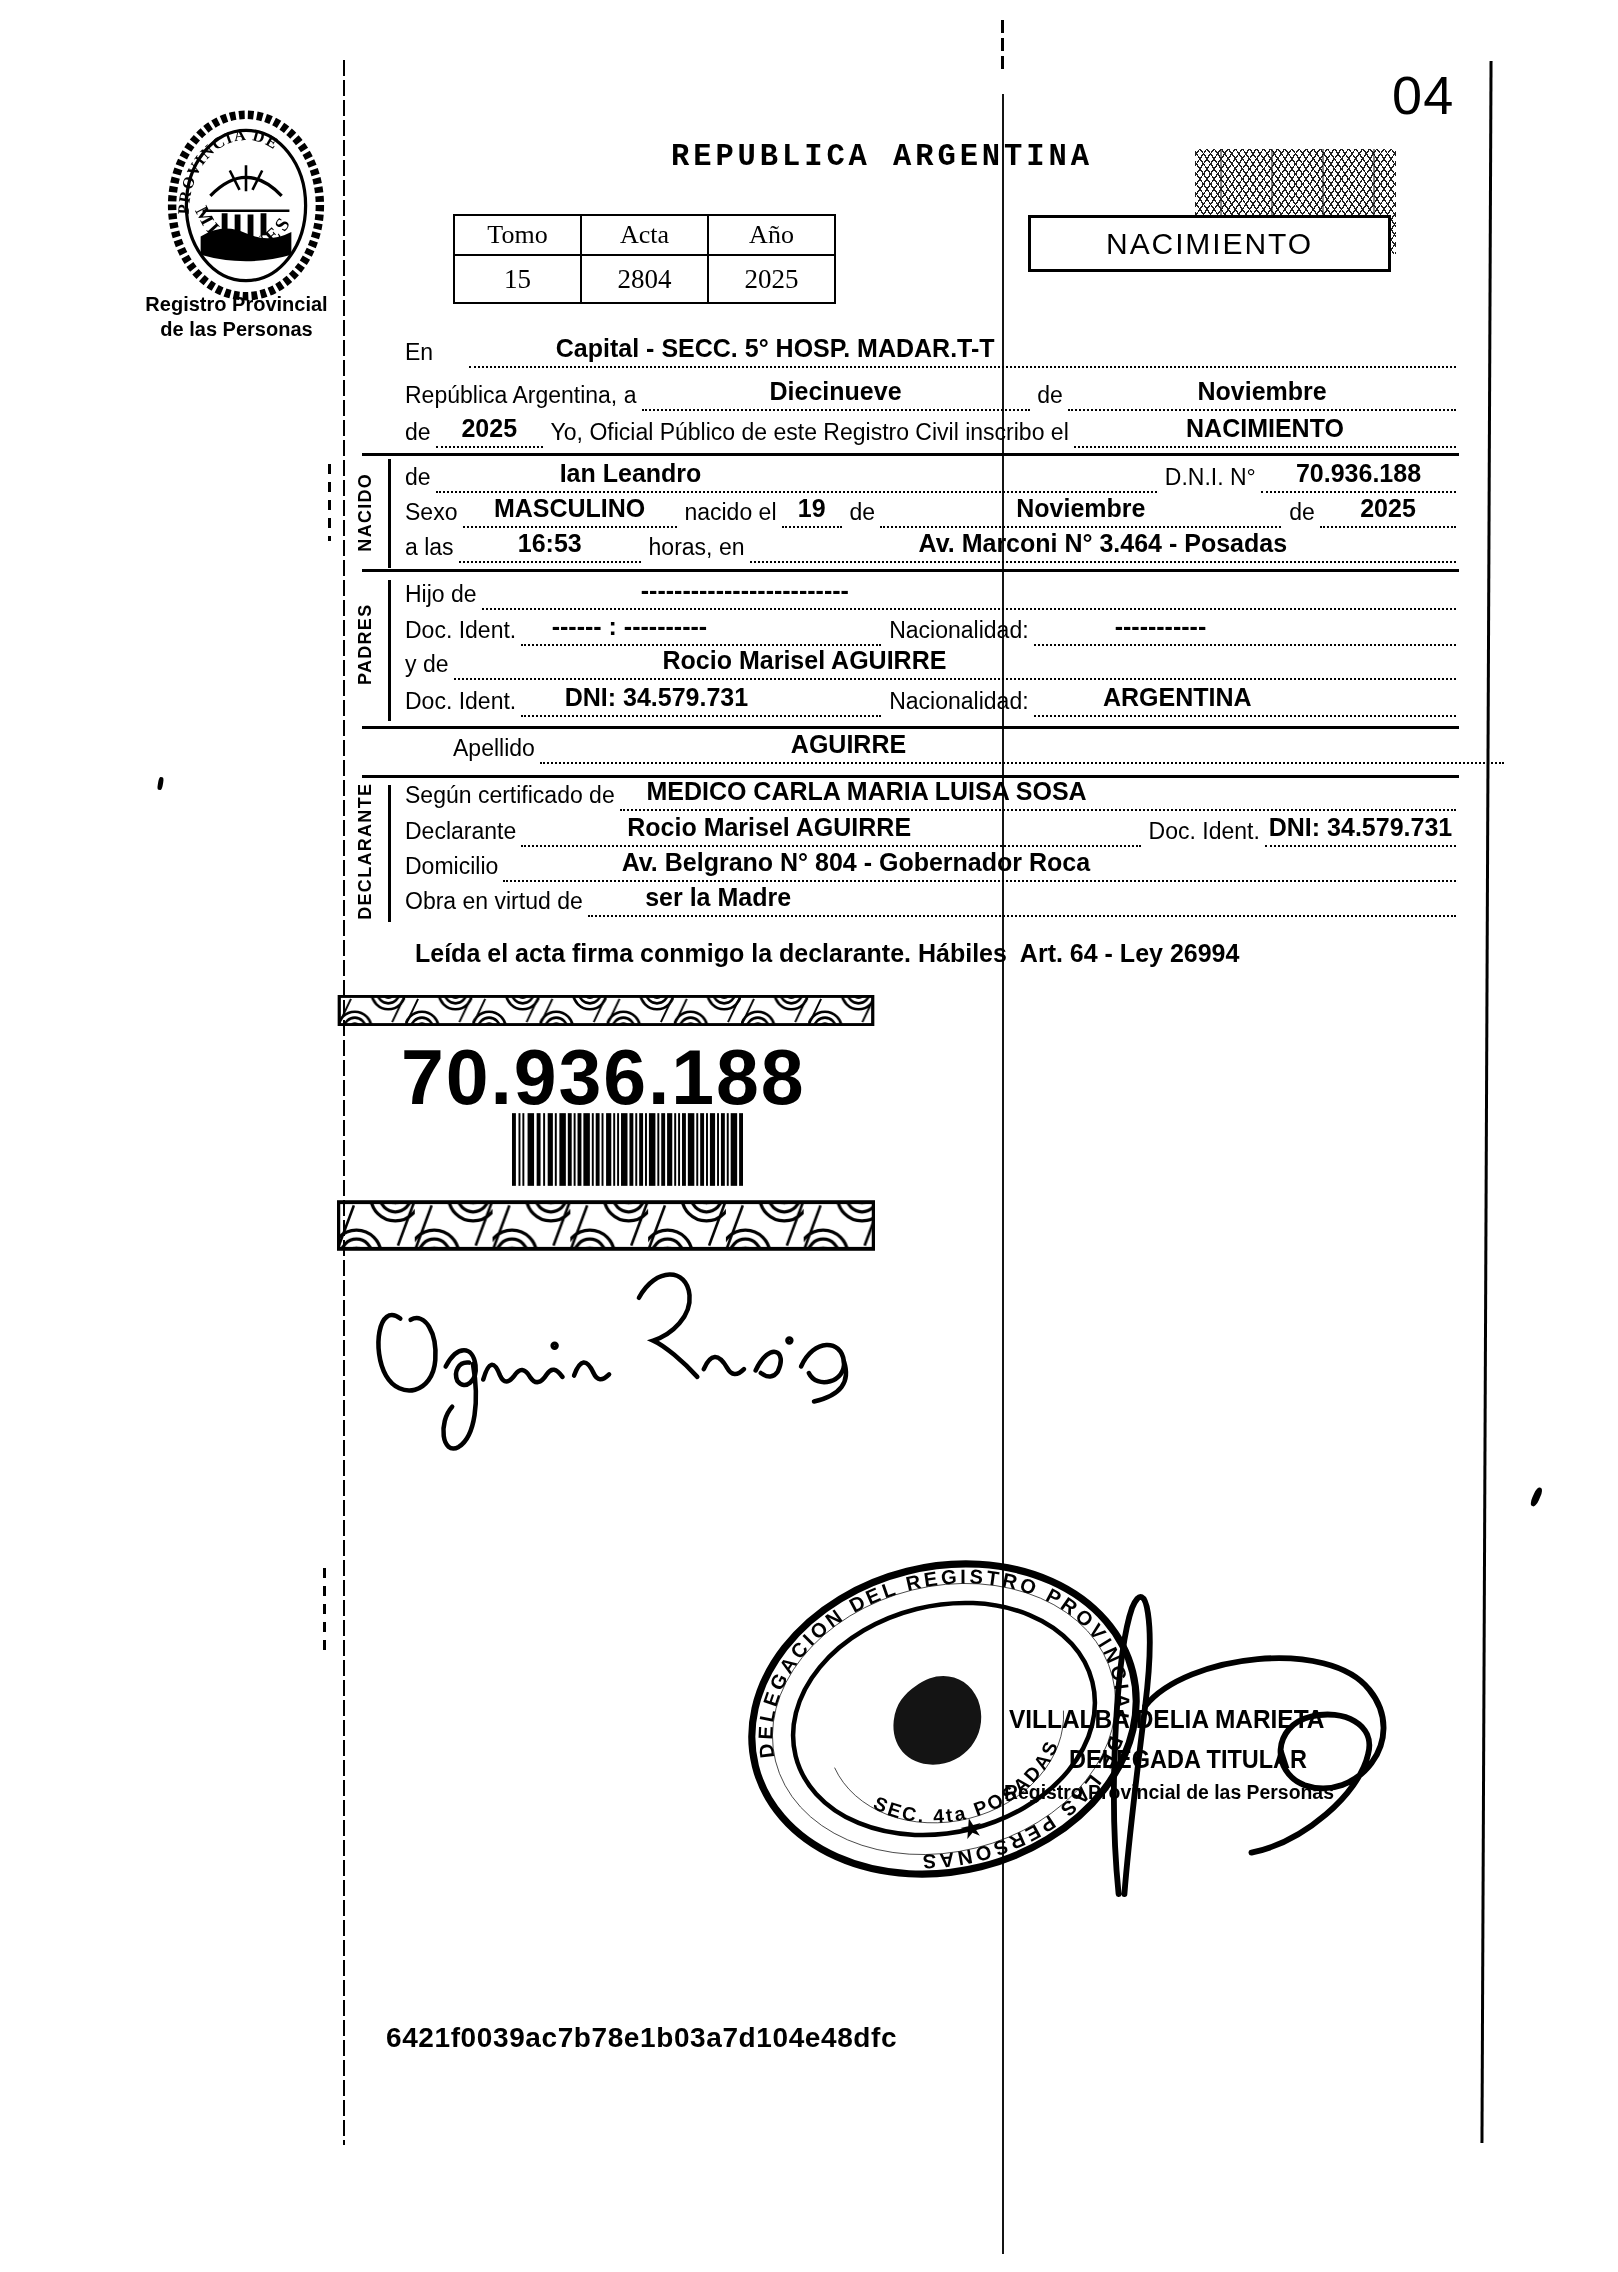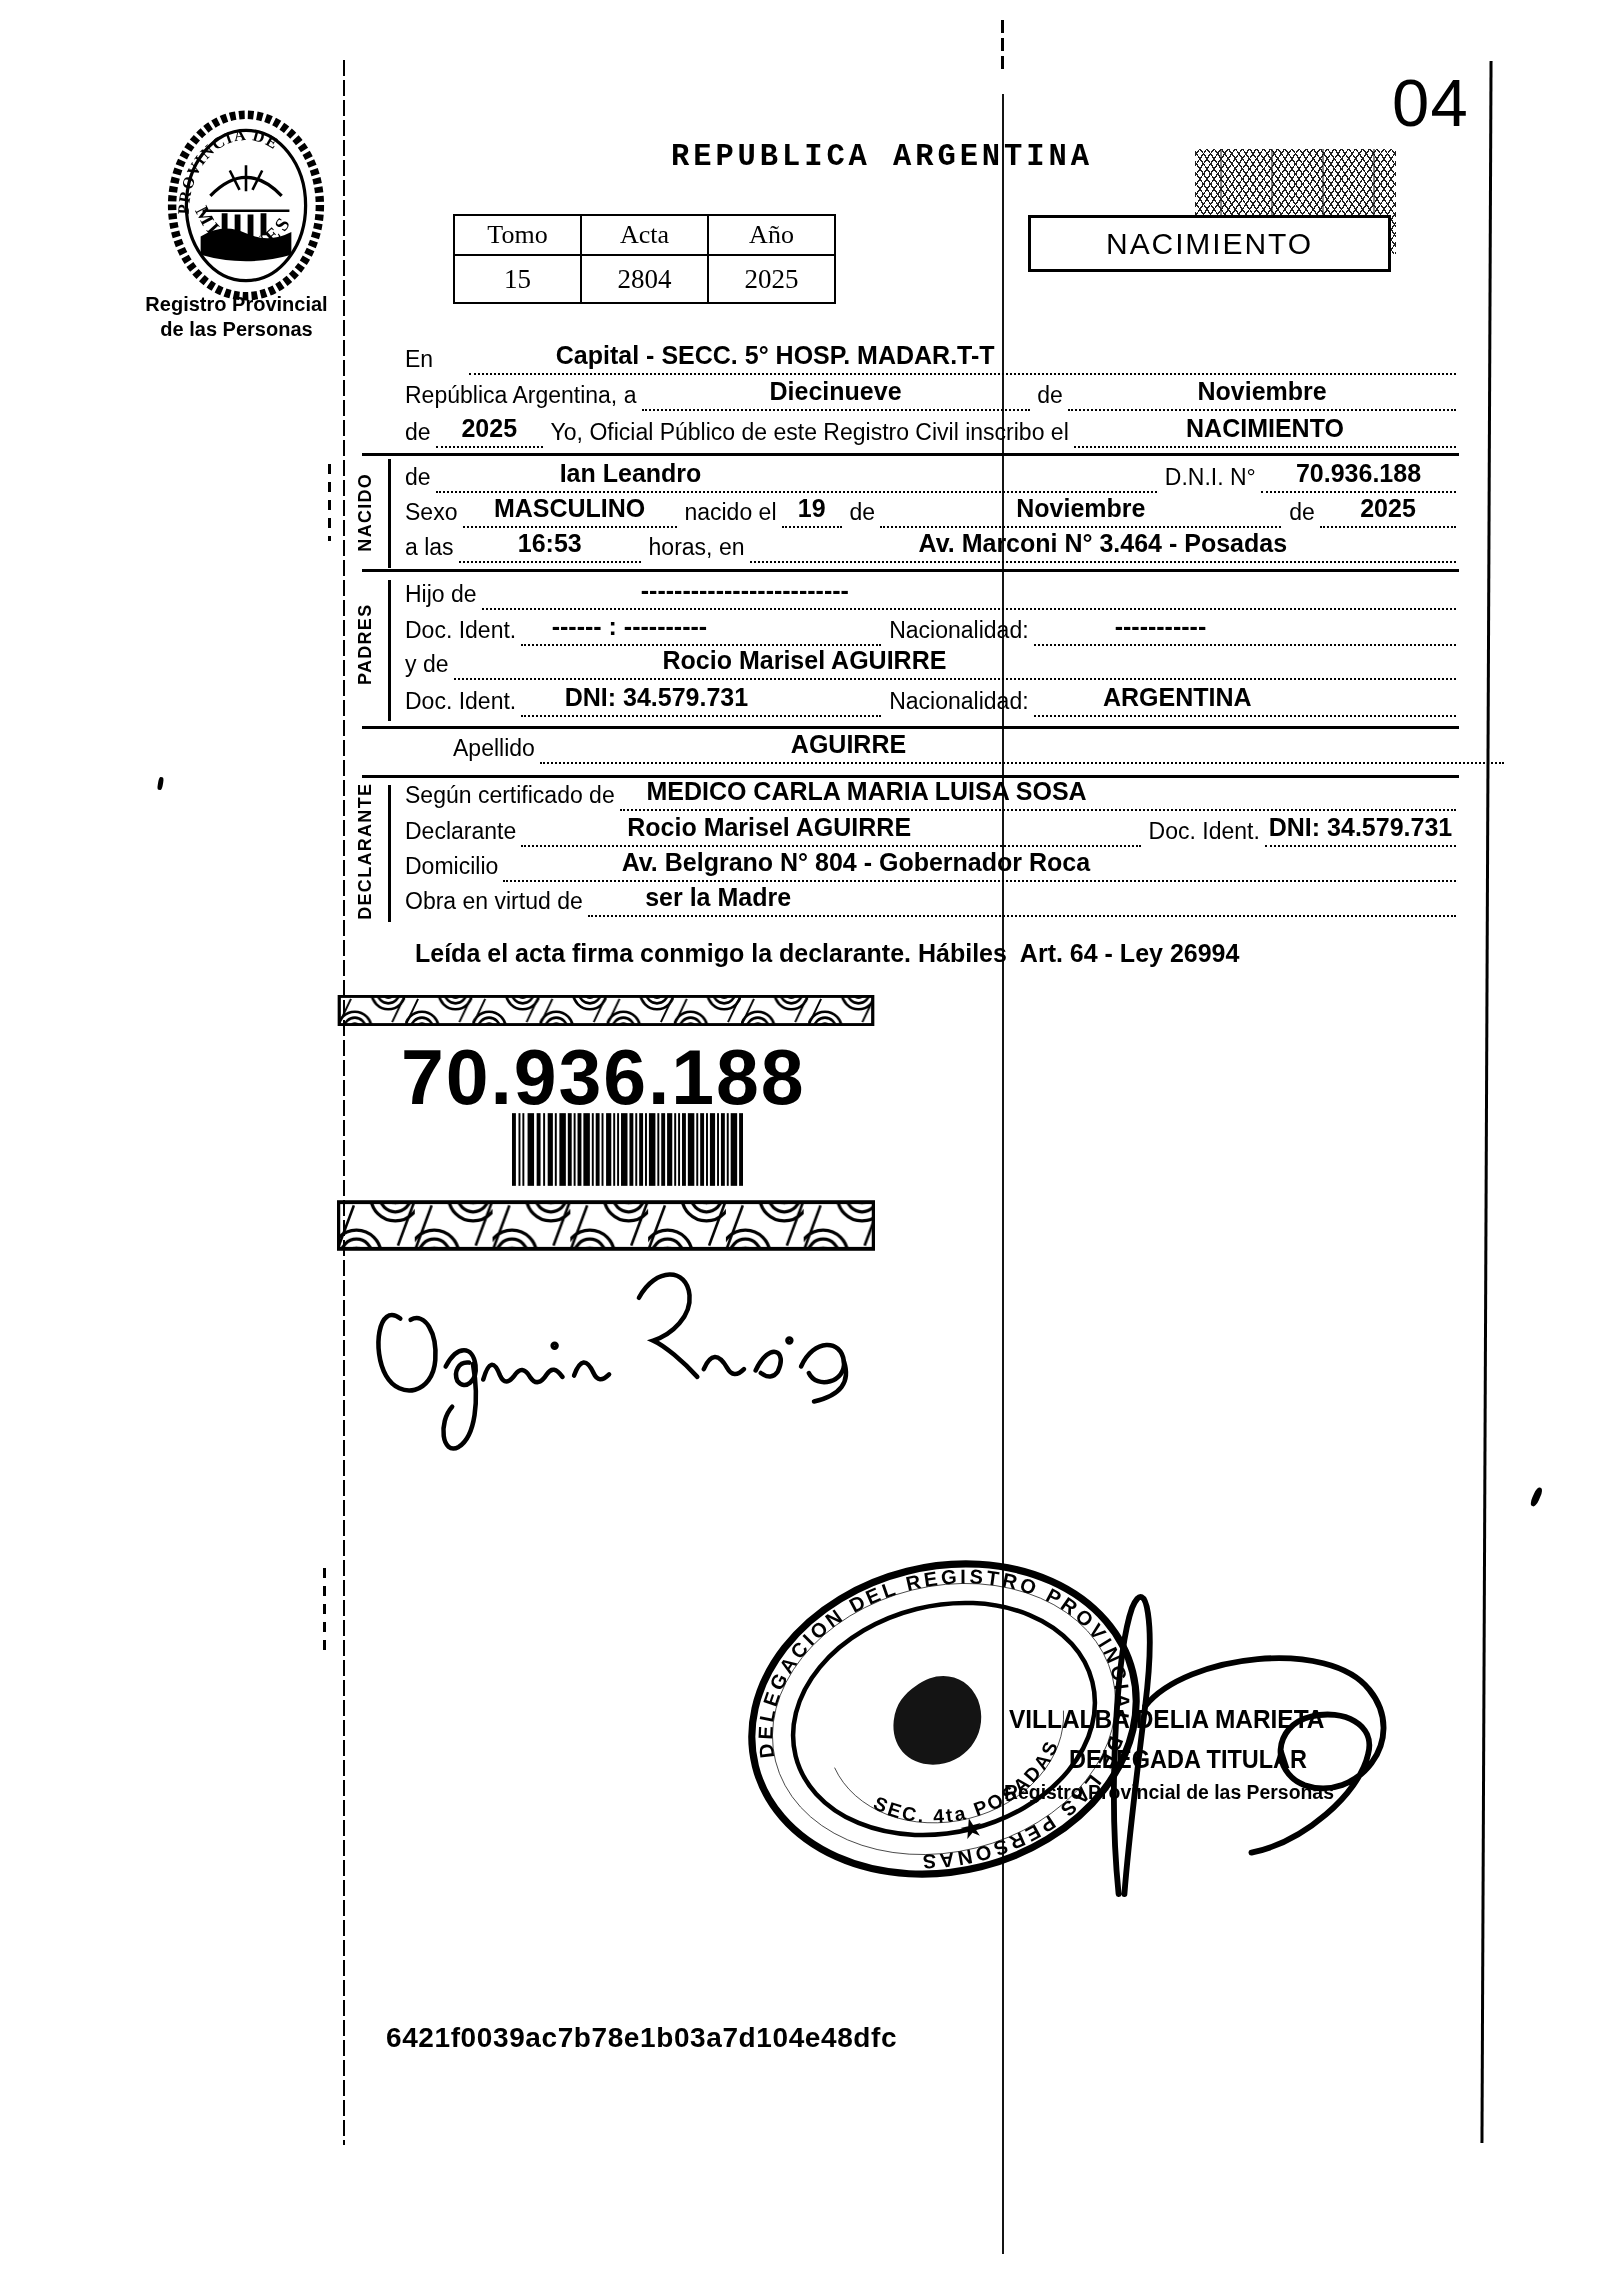--- a/index.html
+++ b/index.html
@@ -10,21 +10,21 @@
   
   .vline-left{left:343px;top:60px;width:1.9px;height:2085px;
     background:repeating-linear-gradient(180deg,#000 0 15.6px,transparent 15.6px 20px);}
   .vline-right{left:1485px;top:61px;width:2.6px;height:2082px;background:#000;transform:rotate(0.25deg);}
   .fold-dash{left:1001px;top:19.5px;width:2.6px;height:49px;
     background:repeating-linear-gradient(180deg,#000 0 13px,transparent 13px 18px);}
   .fold-solid{left:1002px;top:94px;width:1.9px;height:2160px;background:#000;opacity:.92;}
   .mini-dash{width:2.6px;background:repeating-linear-gradient(180deg,#000 0 10.4px,transparent 10.4px 18px);}
 
   
-  .page-number{left:1392px;top:64px;font-size:67px;letter-spacing:1.3px;}
+  .page-number{left:1392px;top:64px;font-size:54px;letter-spacing:1.3px;}
   .doc-title{left:671px;top:140px;font-family:"Liberation Mono",monospace;font-weight:bold;
     font-size:30.5px;letter-spacing:3.9px;white-space:nowrap;}
   .guilloche{left:1195px;top:149px;width:201px;height:105px;opacity:.88;
     background-image:
       repeating-linear-gradient(55deg,#000 0 1.3px,transparent 1.3px 5.8px),
       repeating-linear-gradient(-55deg,#000 0 1.3px,transparent 1.3px 5.8px),
       repeating-linear-gradient(90deg,transparent 0 25px,rgba(0,0,0,.55) 25px 26.6px,transparent 26.6px 51px);}
   .type-box{left:1028px;top:215px;width:357px;height:51px;border:3.9px solid #000;background:#fff;
     display:flex;align-items:center;justify-content:center;font-size:30px;letter-spacing:1.9px;}
   .seal-caption{left:128px;top:292px;width:217px;text-align:center;font-weight:bold;
@@ -112,21 +112,21 @@
       <td>Año</td>
     </tr>
     <tr class="v">
       <td>15</td>
       <td>2804</td>
       <td>2025</td>
     </tr>
   </tbody>
     </table>
 
-  <div class="fline" style="top:341px;gap:31px;">
+  <div class="fline" style="top:334px;gap:31px;">
     <span class="lbl">En</span>
     <span class="fill">
         <span class="val" style="width:62%;">Capital - SECC. 5° HOSP. MADAR.T-T</span>
       </span>
   </div>
   <div class="fline" style="top:377px;">
     <span class="lbl">República Argentina, a</span>
     <span class="fill">
         <span class="val">Diecinueve</span>
       </span>

